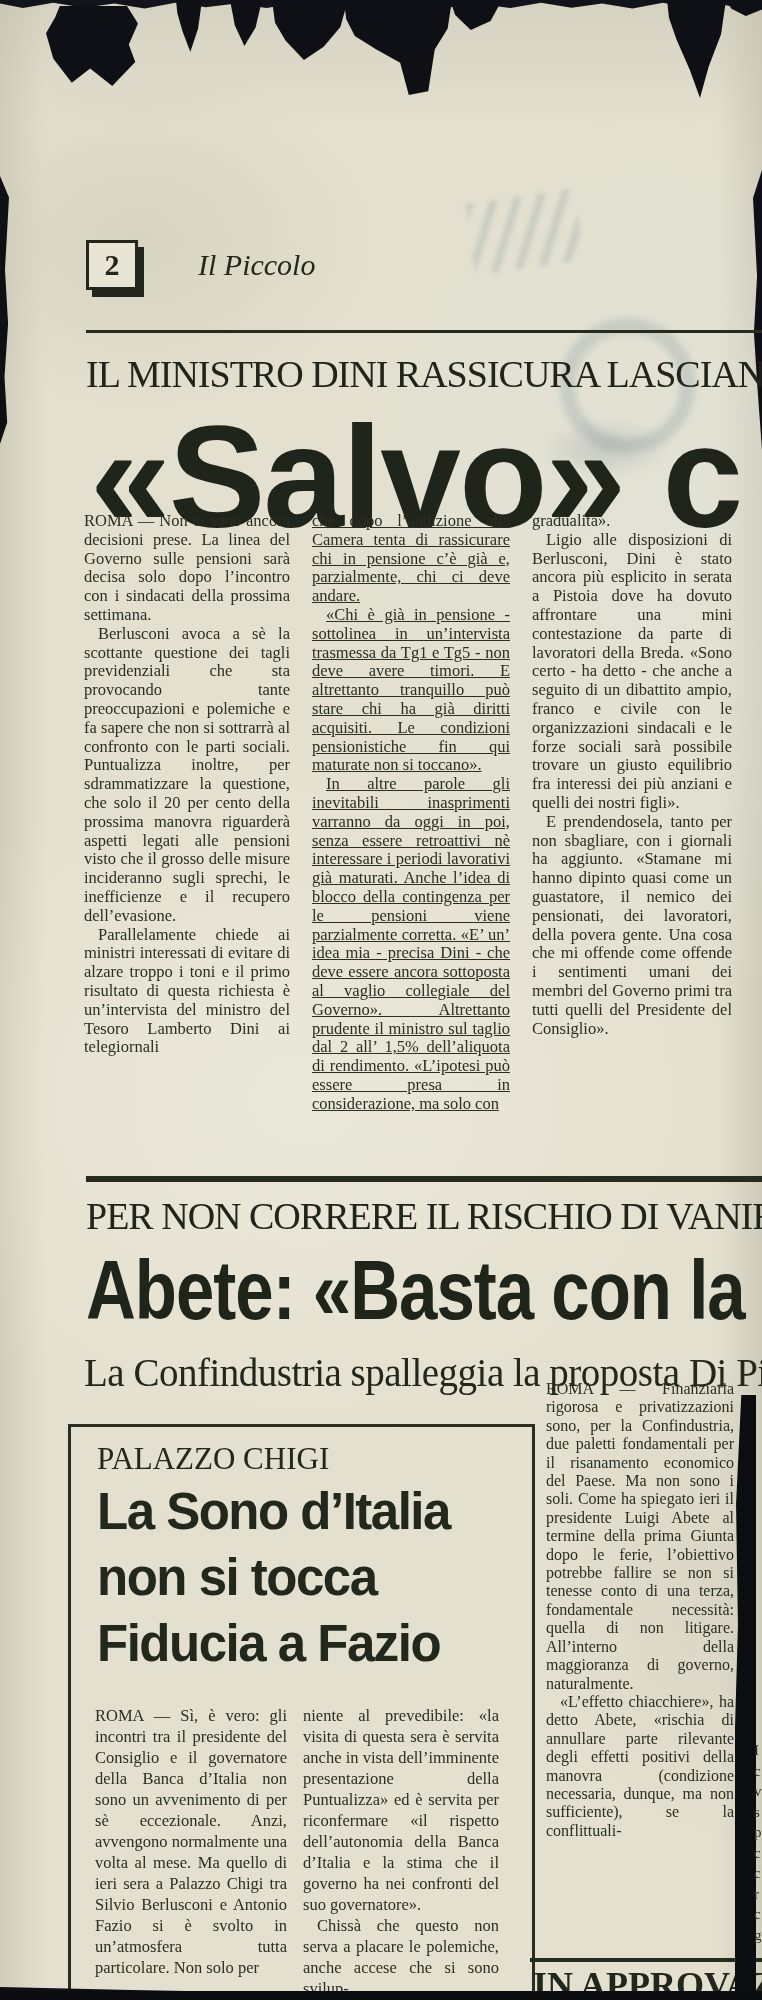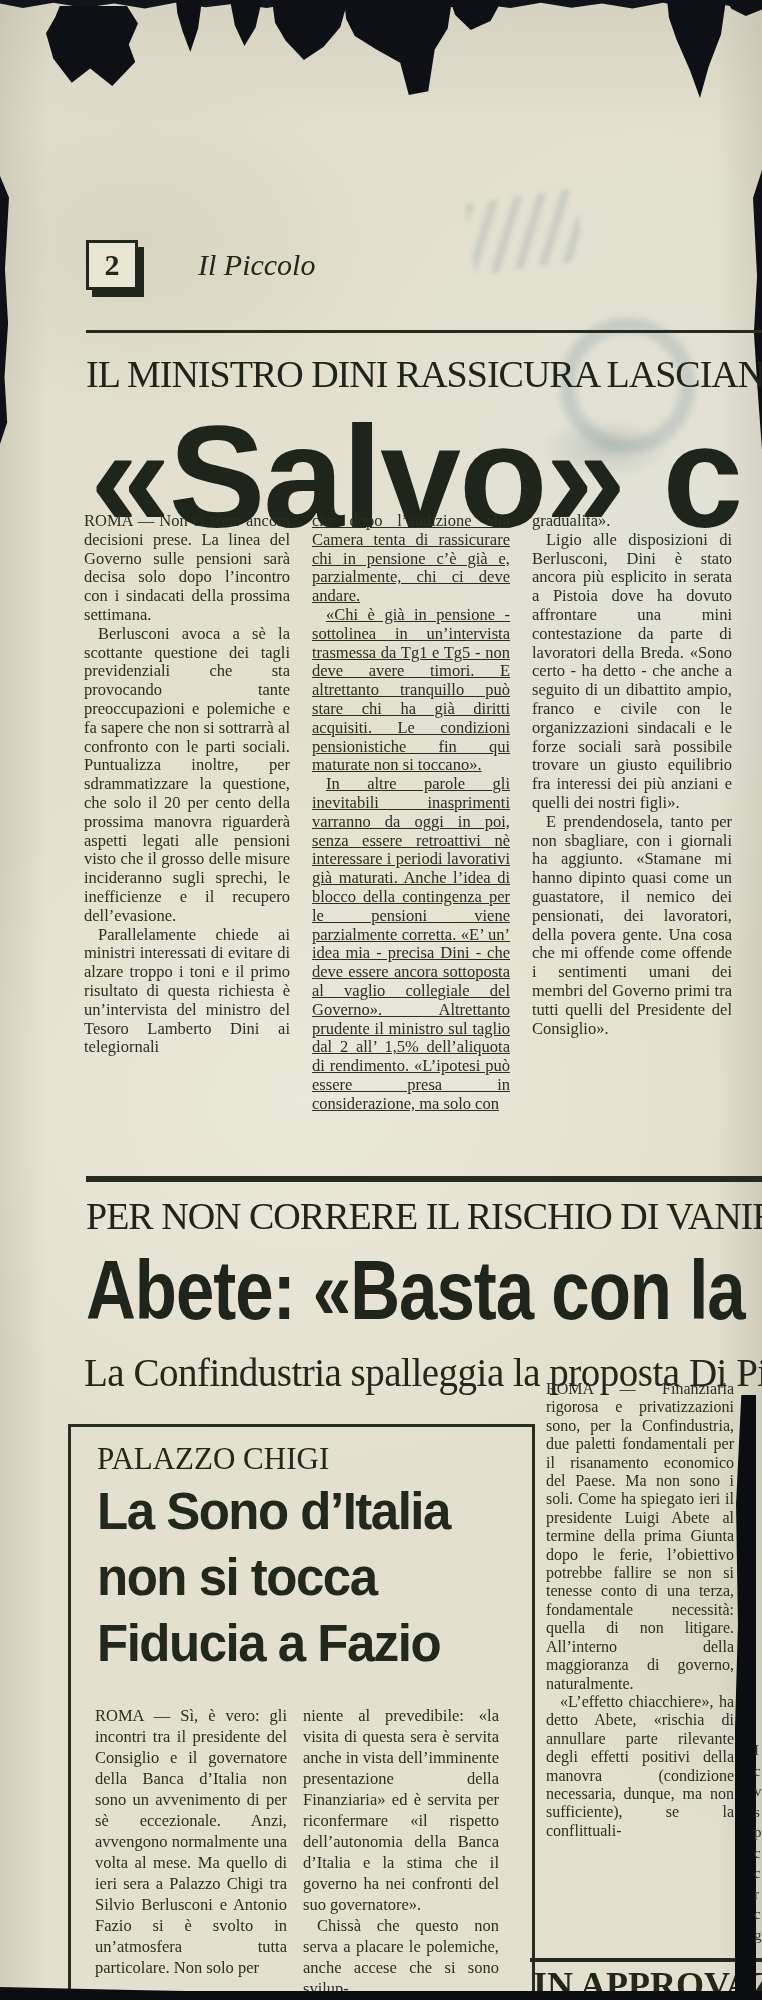--- a/index.html
+++ b/index.html
@@ -99,21 +99,21 @@
     <div class="abs" style="left:26px;top:14px;font:31px 'Liberation Serif', serif;color:#23271c;">PALAZZO CHIGI</div>
     <div class="abs mega" style="left:26px;top:52px;font-size:51px;line-height:66px;letter-spacing:-1.5px;color:#23281c;">
       <div>La Sono d’Italia</div>
       <div>non si tocca</div>
       <div>Fiducia a Fazio</div>
     </div>
     <div class="abs bodycol boxcol" style="left:24px;top:278px;width:192px;height:300px;">
       <p class="first">ROMA — Sì, è vero: gli incontri tra il presidente del Consiglio e il governatore della Banca d’Italia non sono un avvenimento di per sè eccezionale. Anzi, avvengono normalmente una volta al mese. Ma quello di ieri sera a Palazzo Chigi tra Silvio Berlusconi e Antonio Fazio si è svolto in un’atmosfera tutta particolare. Non solo per</p>
     </div>
     <div class="abs bodycol boxcol" style="left:232px;top:278px;width:196px;height:300px;">
-      <p class="first">niente al prevedibile: «la visita di questa sera è servita anche in vista dell’imminente presentazione della Finanziaria» ed è servita per riconfermare «il rispetto dell’autonomia della Banca d’Italia e la stima che il governo ha nei confronti del suo governatore».</p>
+      <p class="first">niente al prevedibile: «la visita di questa sera è servita anche in vista dell’imminente presentazione della Puntualizza» ed è servita per riconfermare «il rispetto dell’autonomia della Banca d’Italia e la stima che il governo ha nei confronti del suo governatore».</p>
       <p>Chissà che questo non serva a placare le polemiche, anche accese che si sono svilup-</p>
     </div>
   </div>
 
   <div class="abs bodycol rcolx" style="left:546px;top:1380px;width:188px;height:528px;">
     <p class="first">ROMA — Finanziaria rigorosa e privatizzazioni sono, per la Confindustria, due paletti fondamentali per il risanamento economico del Paese. Ma non sono i soli. Come ha spiegato ieri il presidente Luigi Abete al termine della prima Giunta dopo le ferie, l’obiettivo potrebbe fallire se non si tenesse conto di una terza, fondamentale necessità: quella di non litigare. All’interno della maggioranza di governo, naturalmente.</p>
     <p>«L’effetto chiacchiere», ha detto Abete, «rischia di annullare parte rilevante degli effetti positivi della manovra (condizione necessaria, dunque, ma non sufficiente), se la conflittuali-</p>
   </div>
 
   <div class="abs rule" style="left:530px;top:1958px;width:232px;height:4px;"></div>

